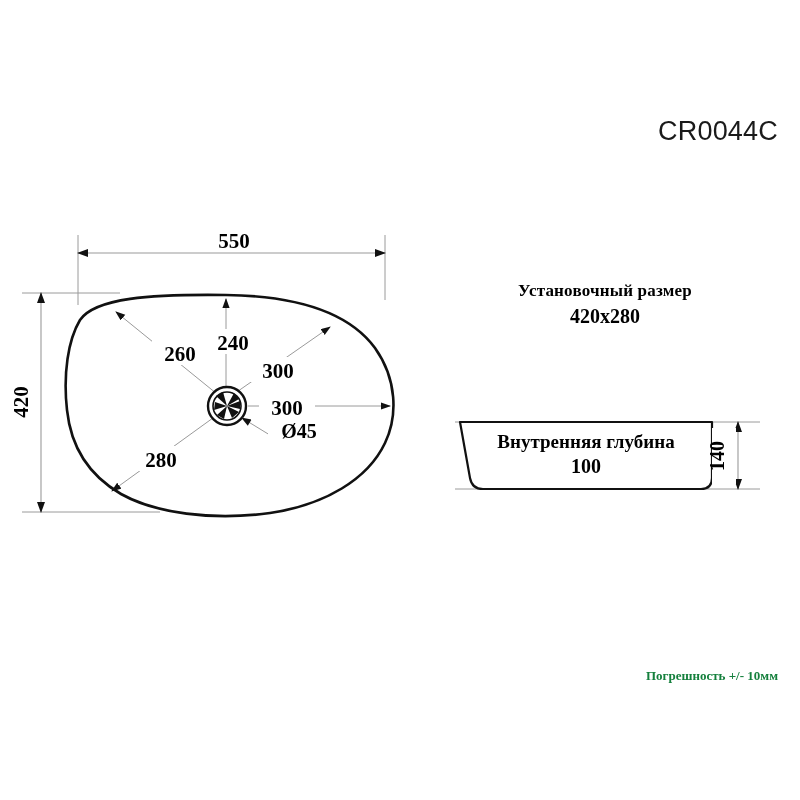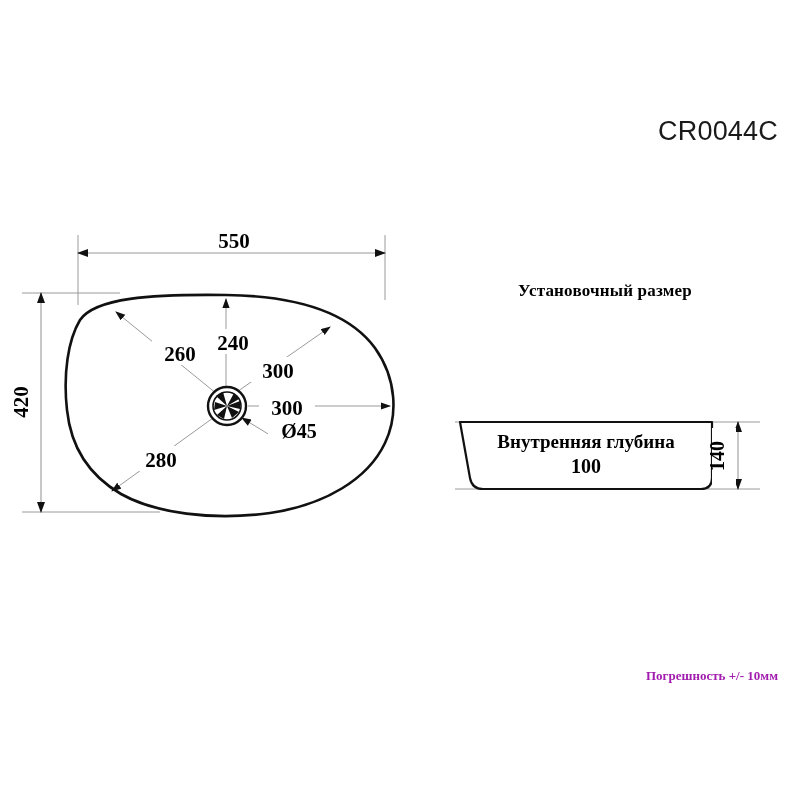--- a/index.html
+++ b/index.html
@@ -58,21 +58,21 @@
     font-size: 20px;
     margin-top: 4px;
   }
   .tolerance {
     position: absolute;
     right: 22px;
     top: 668px;
     font-family: "Liberation Serif", serif;
     font-weight: bold;
     font-size: 13px;
-    color: #a21caf;
+    color: #15803d;
     white-space: nowrap;
   }
   .dim-txt {
     font-family: "Liberation Serif", serif;
     font-weight: bold;
     fill: #000;
   }
   .sect-txt {
     font-family: "Liberation Serif", serif;
     font-weight: bold;
@@ -192,17 +192,18 @@
       <line x1="738" y1="422" x2="738" y2="489" stroke="#9a9a9a" stroke-width="1.1" marker-start="url(#arrowStart)" marker-end="url(#arrowEnd)"></line>
       <rect x="712" y="428" width="24" height="56" fill="#ffffff"></rect>
       <text class="sect-txt" x="724" y="456" font-size="20" text-anchor="middle" transform="rotate(-90 724 456)">140</text>
     </g>
   </svg>
 
   <div class="model-no">CR0044C</div>
 
   <div class="install-block">
     <div class="line1">Установочный размер</div>
+    <div class="line2">420x280</div>
   </div>
 
   <div class="tolerance">Погрешность +/- 10мм</div>
 
 </div>
 
 </body></html>

